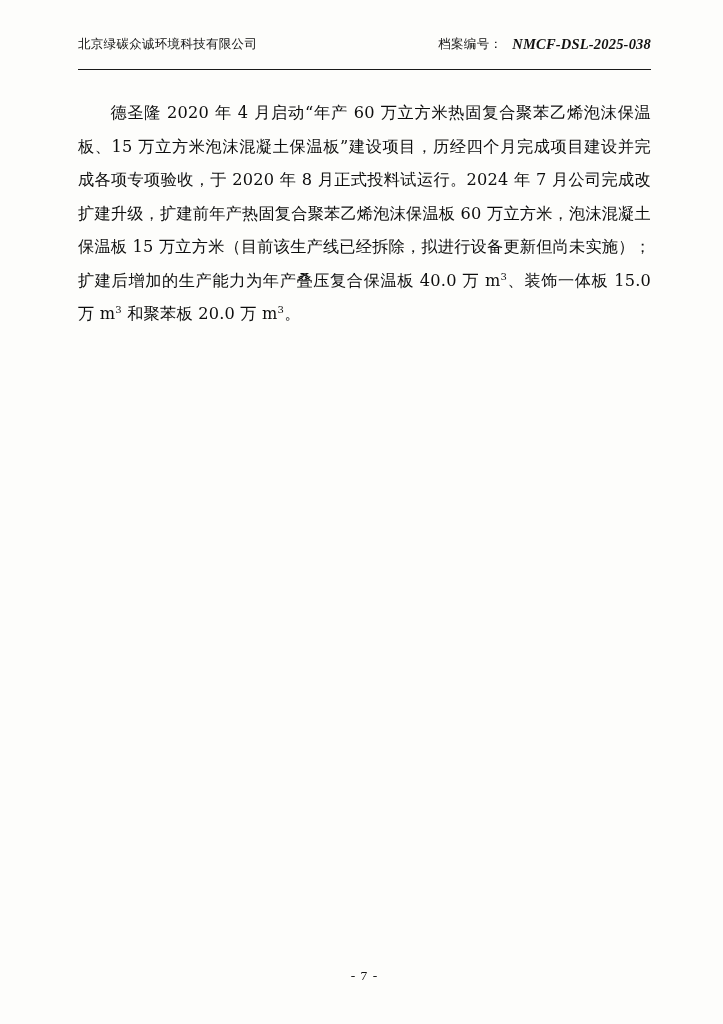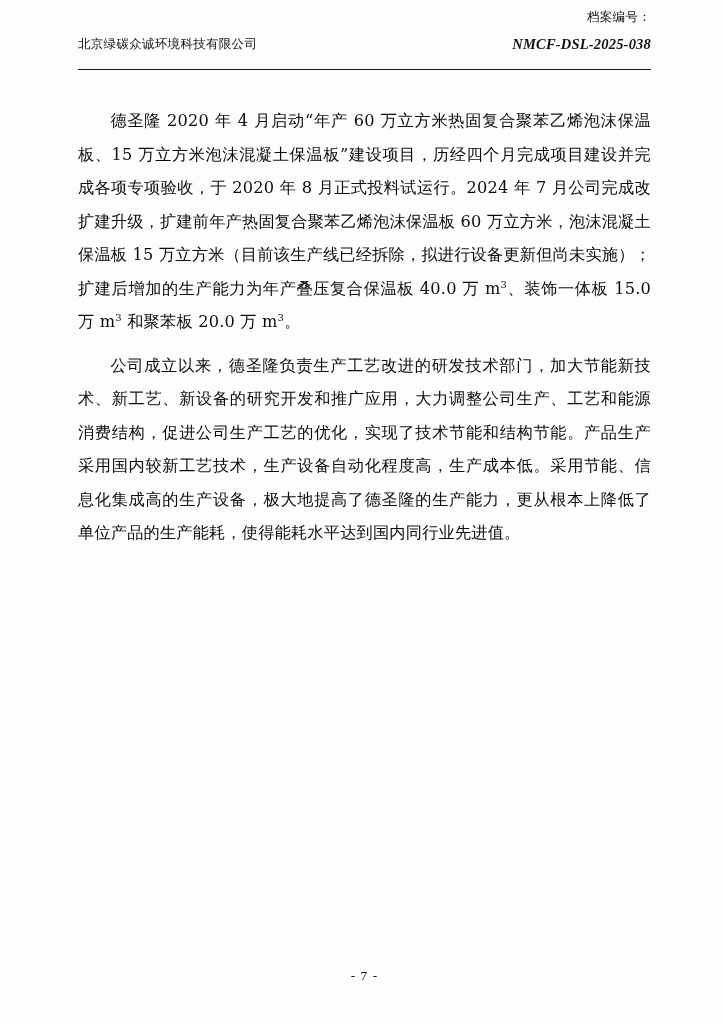--- a/index.html
+++ b/index.html
@@ -41,39 +41,38 @@
     font-size: 12.5px;
     color: #111;
     letter-spacing: 0.3px;
     white-space: nowrap;
   }
   .header-right {
     display: flex;
     align-items: flex-end;
     gap: 10px;
     white-space: nowrap;
-    flex-direction: column;
   }
   .header-label {
     font-family: "DejaVu Serif", "Liberation Serif", serif;
     font-size: 12.5px;
     color: #111;
     letter-spacing: 0.3px;
   }
   .header-code {
     font-family: "Liberation Serif", "DejaVu Serif", serif;
     font-size: 14.5px;
     color: #111;
     font-weight: 600;
     letter-spacing: 0.2px;
     font-style: italic;
   }
   
   .doc-body {
-    margin-top: 34px;
+    margin-top: 26px;
   }
   p.para {
     margin: 0 0 10px 0;
     font-size: 16.2px;
     line-height: 33.5px;
     color: #0d0d0d;
     text-align: justify;
     text-justify: inter-ideograph;
     text-indent: 2em;
     font-family: "DejaVu Serif", "Liberation Serif", serif;
@@ -109,18 +108,17 @@
     <div class="doc-header">
       <div class="header-left">北京绿碳众诚环境科技有限公司</div>
       <div class="header-right">
         <span class="header-label">档案编号：</span>
         <span class="header-code">NMCF-DSL-2025-038</span>
       </div>
     </div>
 
     <div class="doc-body">
       <p class="para">德圣隆 2020 年 4 月启动“年产 60 万立方米热固复合聚苯乙烯泡沫保温板、15 万立方米泡沫混凝土保温板”建设项目，历经四个月完成项目建设并完成各项专项验收，于 2020 年 8 月正式投料试运行。2024 年 7 月公司完成改扩建升级，扩建前年产热固复合聚苯乙烯泡沫保温板 60 万立方米，泡沫混凝土保温板 15 万立方米（目前该生产线已经拆除，拟进行设备更新但尚未实施）；扩建后增加的生产能力为年产叠压复合保温板 40.0 万 m<sup class="sup">3</sup>、装饰一体板 15.0 万 m<sup class="sup">3</sup> 和聚苯板 20.0 万 m<sup class="sup">3</sup>。</p>
-      <p class="para">公司成立以来，德圣隆负责生产工艺改进的研发技术部门，加大节能新技术、新工艺、新设备的研究开发和推广应用，大力调整公司生产、工艺和能源消费结构，促进公司生产工艺的优化，实现了技术节能和结构节能。产品生产采用国内较新工艺技术，生产设备自动化程度高，生产成本低。采用节能、信息化集成高的生产设备，极大地提高了德圣隆的生产能力，更从根本上降低了单位产品的生产能耗，使得能耗水平达到国内同行业先进值。</p>
     </div>
 
     <div class="doc-footer">- 7 -</div>
   </div>
 </div>
 
 </body></html>

